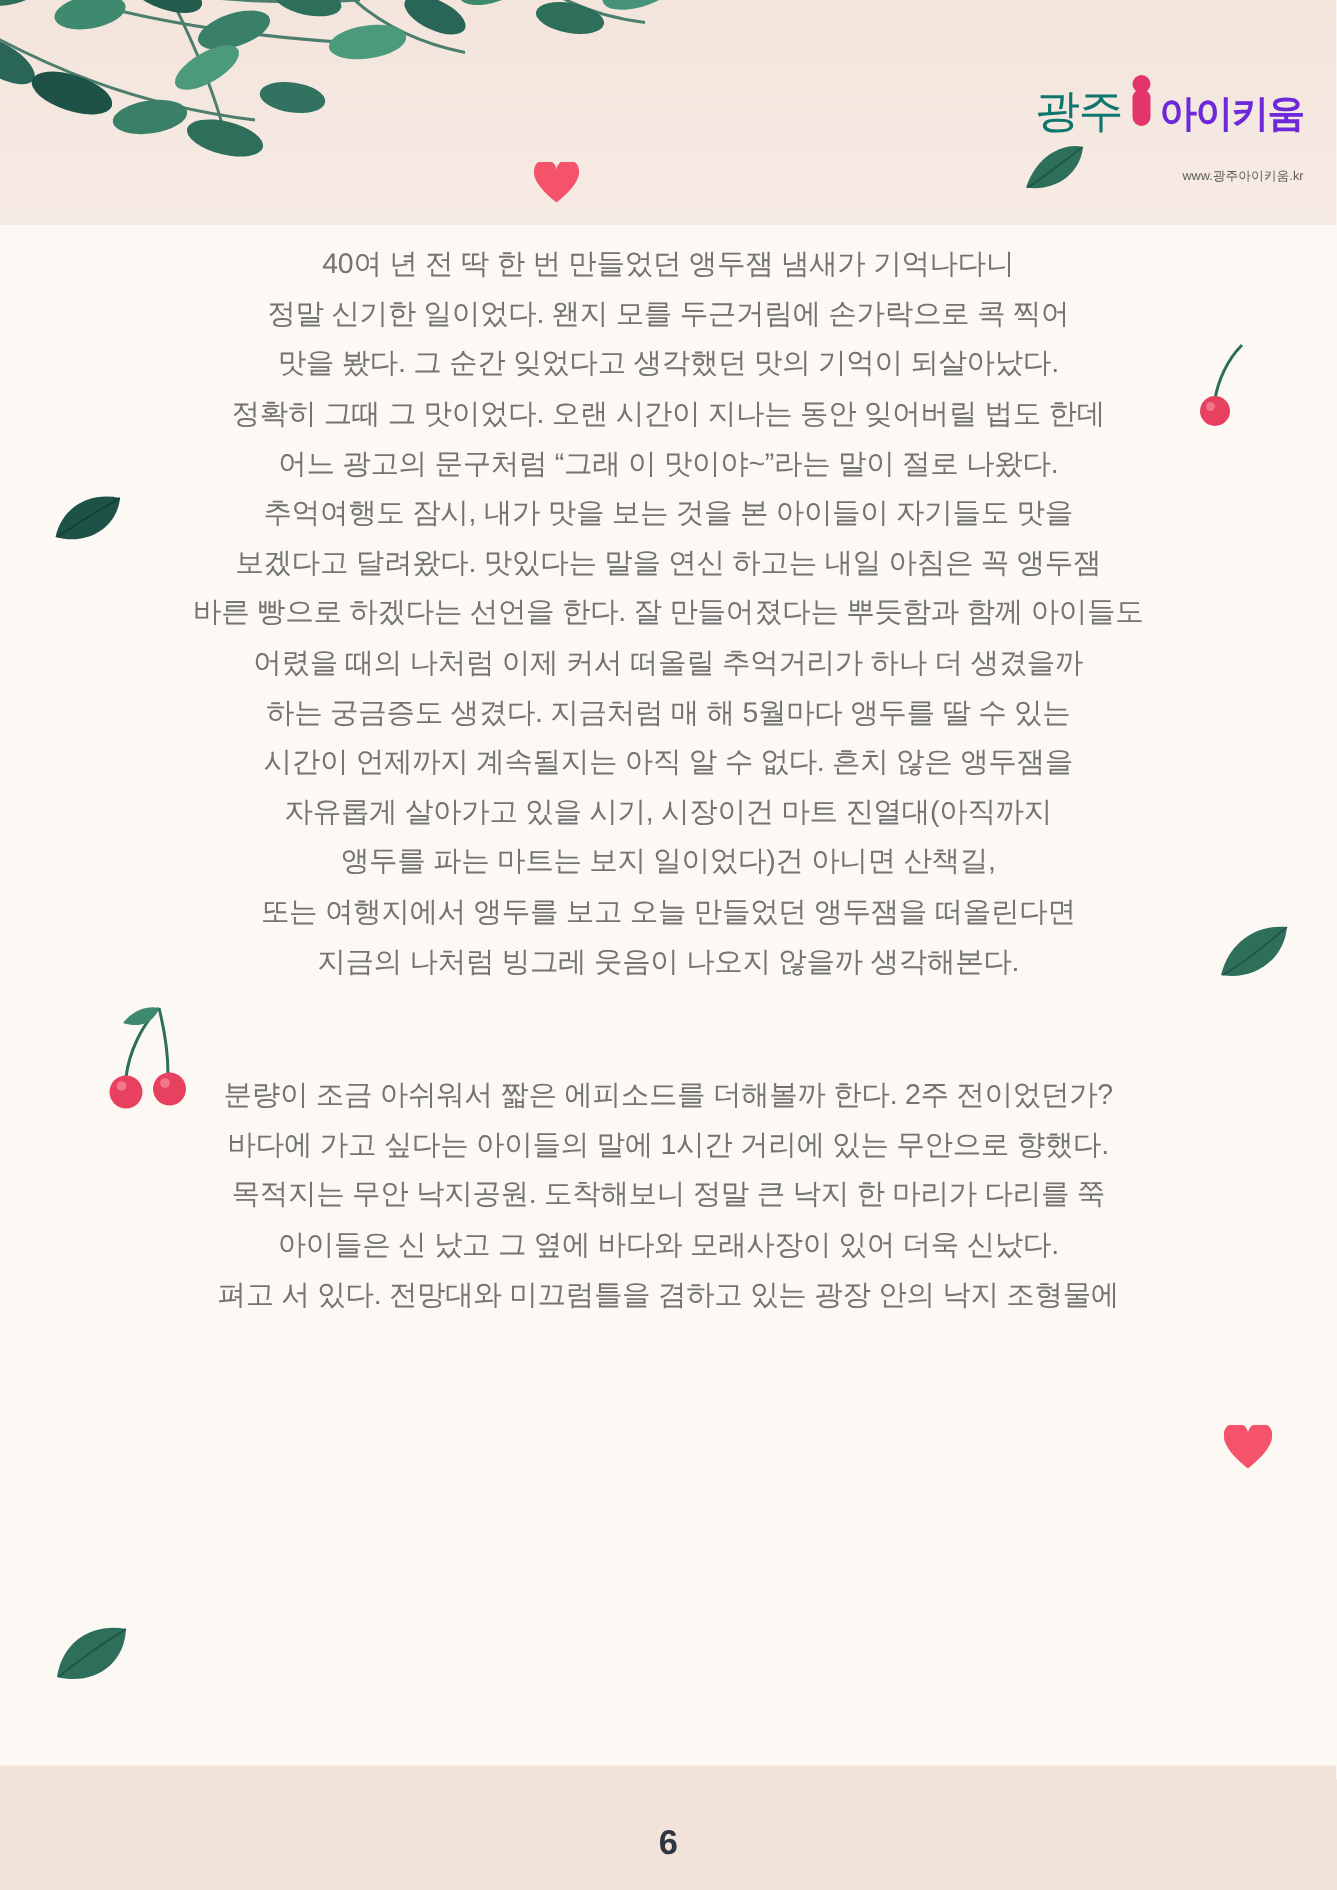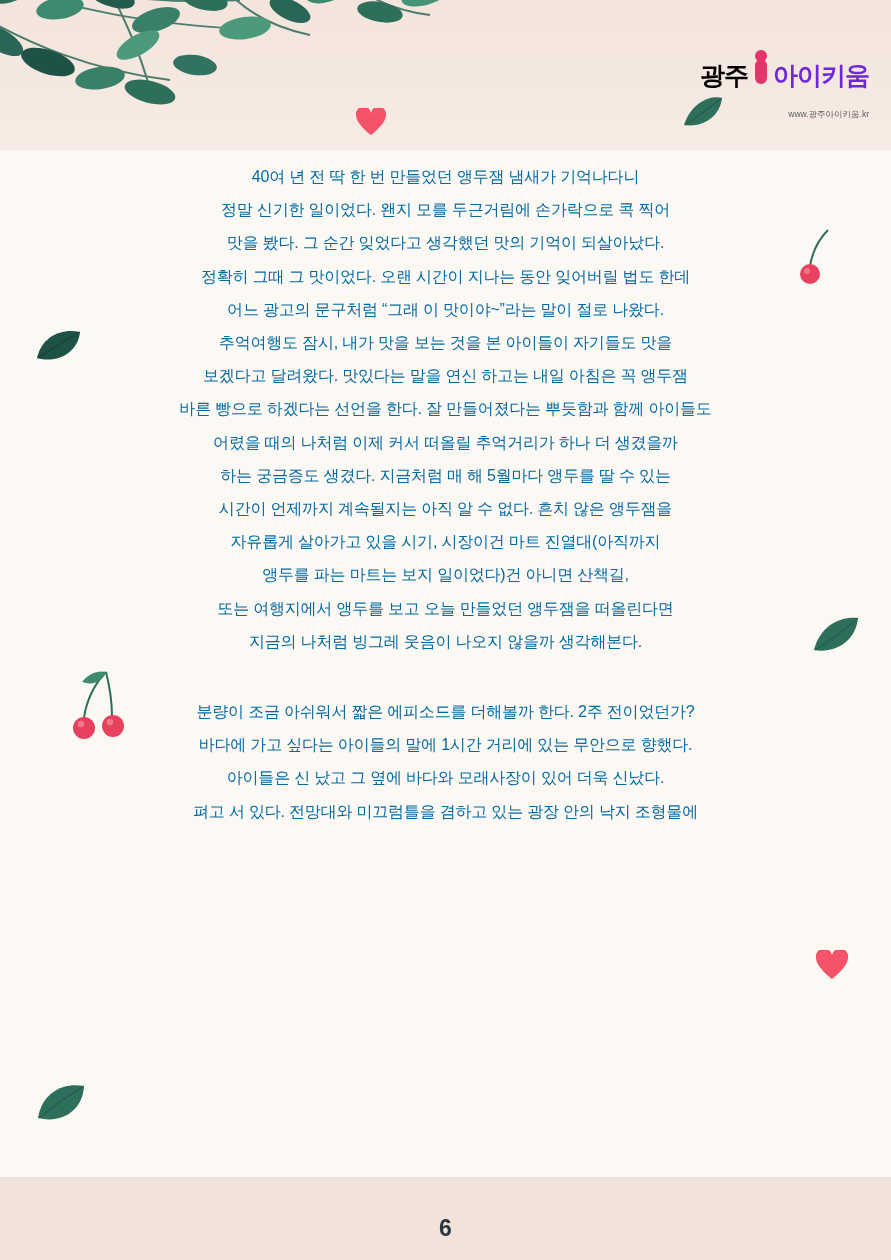--- a/index.html
+++ b/index.html
@@ -63,23 +63,23 @@
     text-align: right;
   }
   .logo-row {
     display: flex;
     align-items: baseline;
     justify-content: flex-end;
     gap: 3px;
     white-space: nowrap;
   }
   .logo-gwangju {
-    font-size: 25px;
-    font-weight: bold;
-    color: #000000;
+    font-size: 30px;
+    font-weight: normal;
+    color: #0f766e;
     letter-spacing: -1px;
   }
   .logo-i {
     position: relative;
     display: inline-block;
     width: 19px;
     height: 32px;
   }
   .logo-i-stem {
     position: absolute;
@@ -111,31 +111,31 @@
 
   
   .content {
     position: absolute;
     top: 160px;
     left: 0;
     width: 891px;
   }
   .para {
     text-align: center;
-    color: #0369a1;
-    font-size: 16px;
+    color: #737373;
+    font-size: 19px;
     line-height: 33.2px;
     letter-spacing: -0.2px;
     padding: 0 60px;
   }
   .para p {
     margin: 0;
   }
   .para .ln { display: block; white-space: nowrap; }
-  .para-2 { margin-top: 37px; }
+  .para-2 { margin-top: 56px; }
 
   
   .bottom-band {
     position: absolute;
     left: 0;
     bottom: 0;
     width: 891px;
     height: 83px;
     background: #f2e3da;
   }
@@ -271,20 +271,21 @@
         <span class="ln">앵두를 파는 마트는 보지 일이었다)건 아니면 산책길,</span>
         <span class="ln">또는 여행지에서 앵두를 보고 오늘 만들었던 앵두잼을 떠올린다면</span>
         <span class="ln">지금의 나처럼 빙그레 웃음이 나오지 않을까 생각해본다.</span>
       </p>
     </div>
 
     <div class="para para-2">
       <p>
         <span class="ln">분량이 조금 아쉬워서 짧은 에피소드를 더해볼까 한다. 2주 전이었던가?</span>
         <span class="ln">바다에 가고 싶다는 아이들의 말에 1시간 거리에 있는 무안으로 향했다.</span>
+        <span class="ln">목적지는 무안 낙지공원. 도착해보니 정말 큰 낙지 한 마리가 다리를 쭉</span>
         <span class="ln">아이들은 신 났고 그 옆에 바다와 모래사장이 있어 더욱 신났다.</span>
         <span class="ln">펴고 서 있다. 전망대와 미끄럼틀을 겸하고 있는 광장 안의 낙지 조형물에</span>
       </p>
     </div>
 
   </div>
 
   <div class="bottom-band"></div>
   <div class="page-number">6</div>
 

